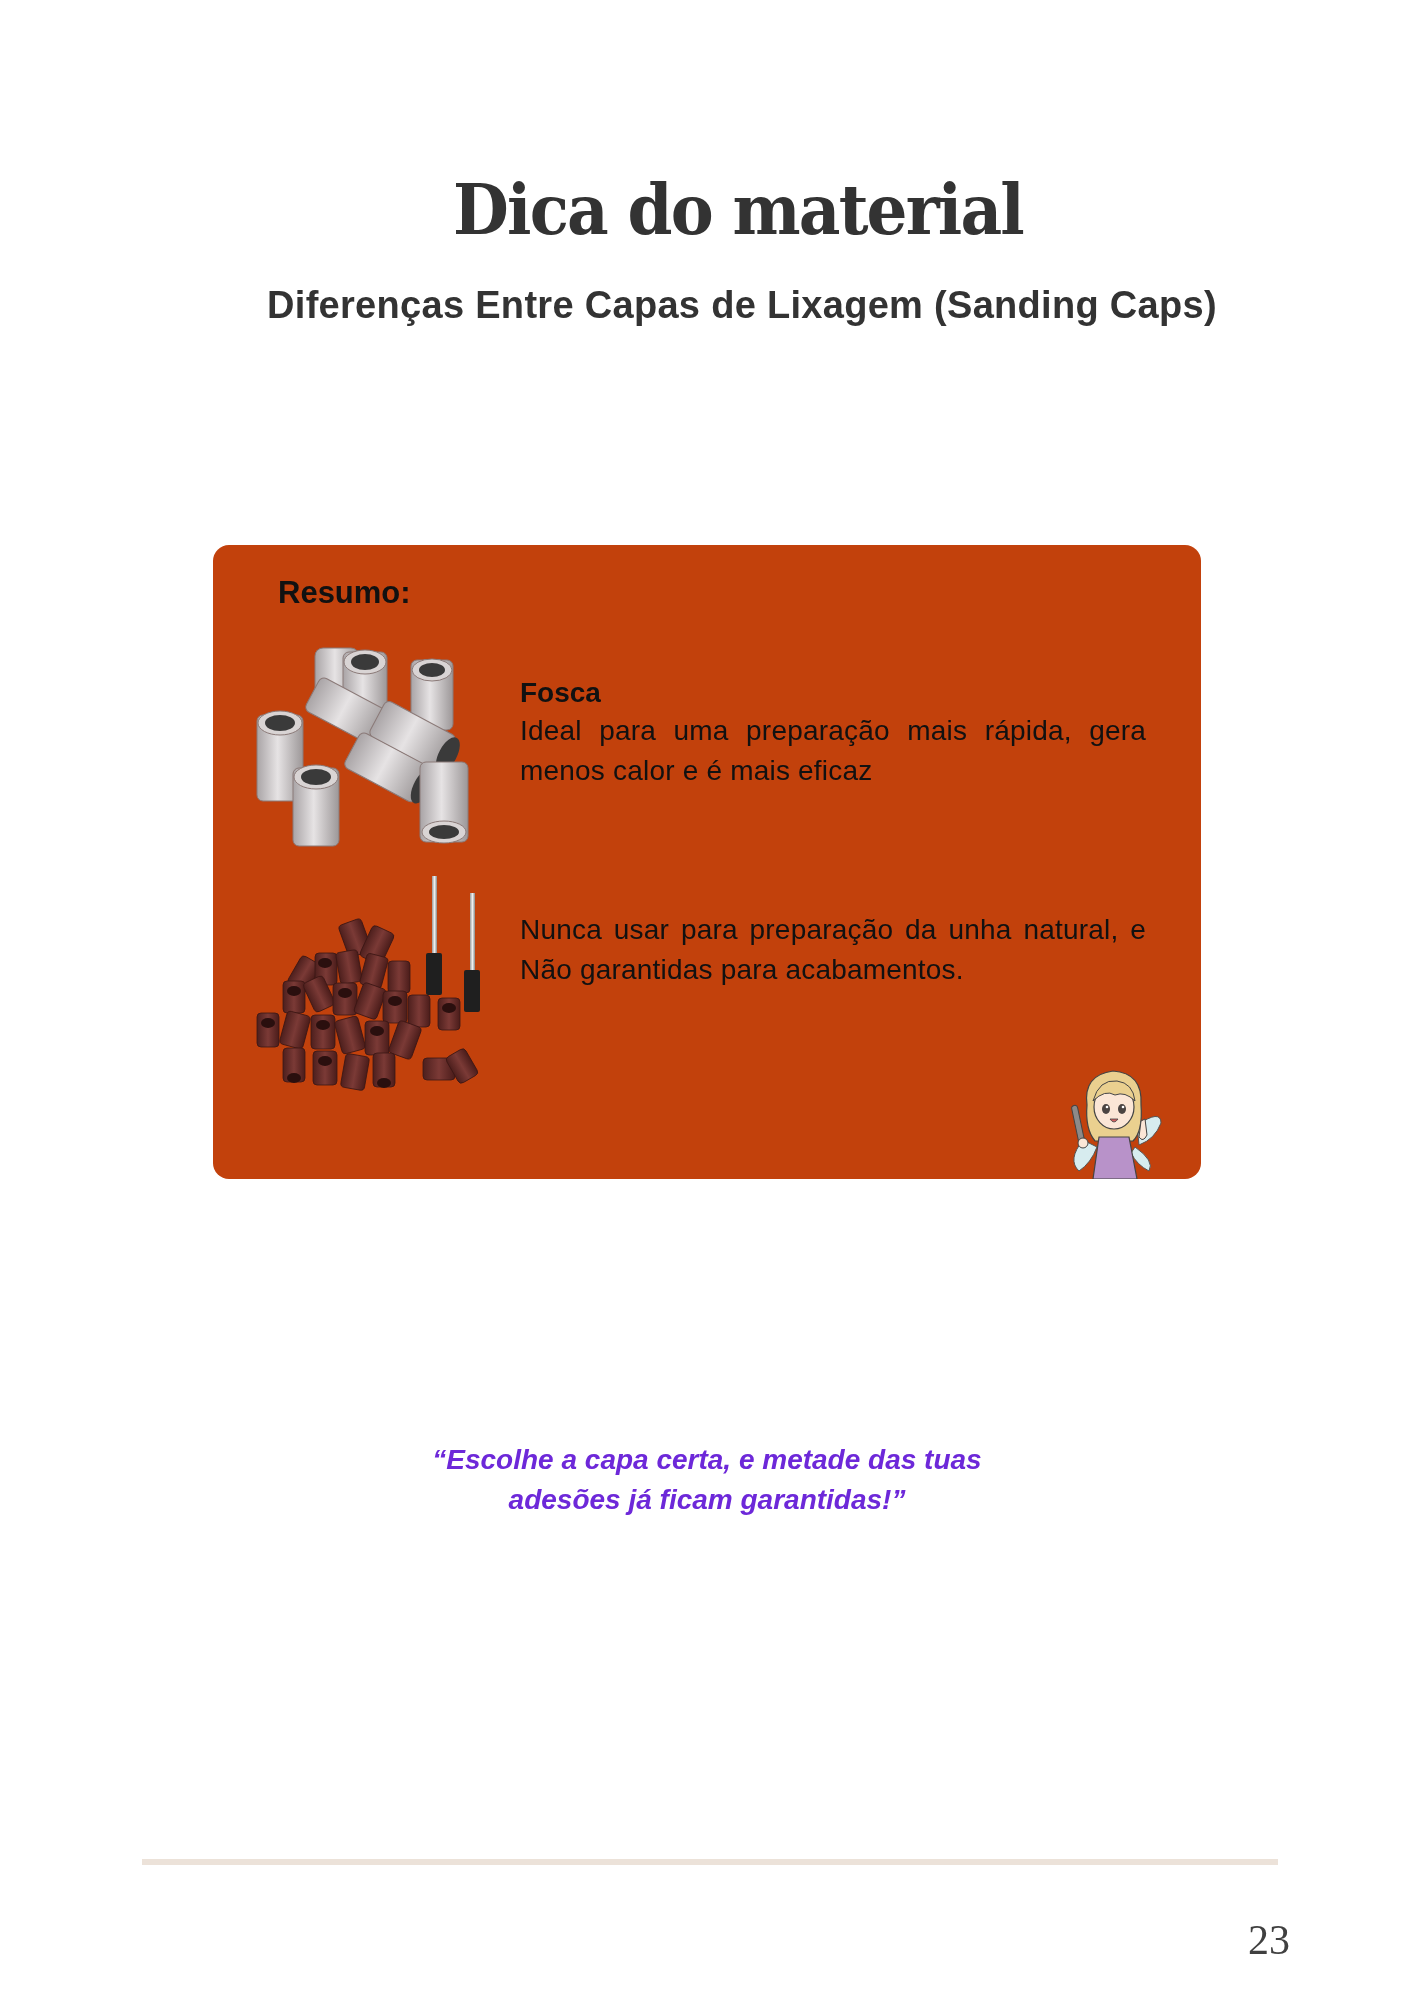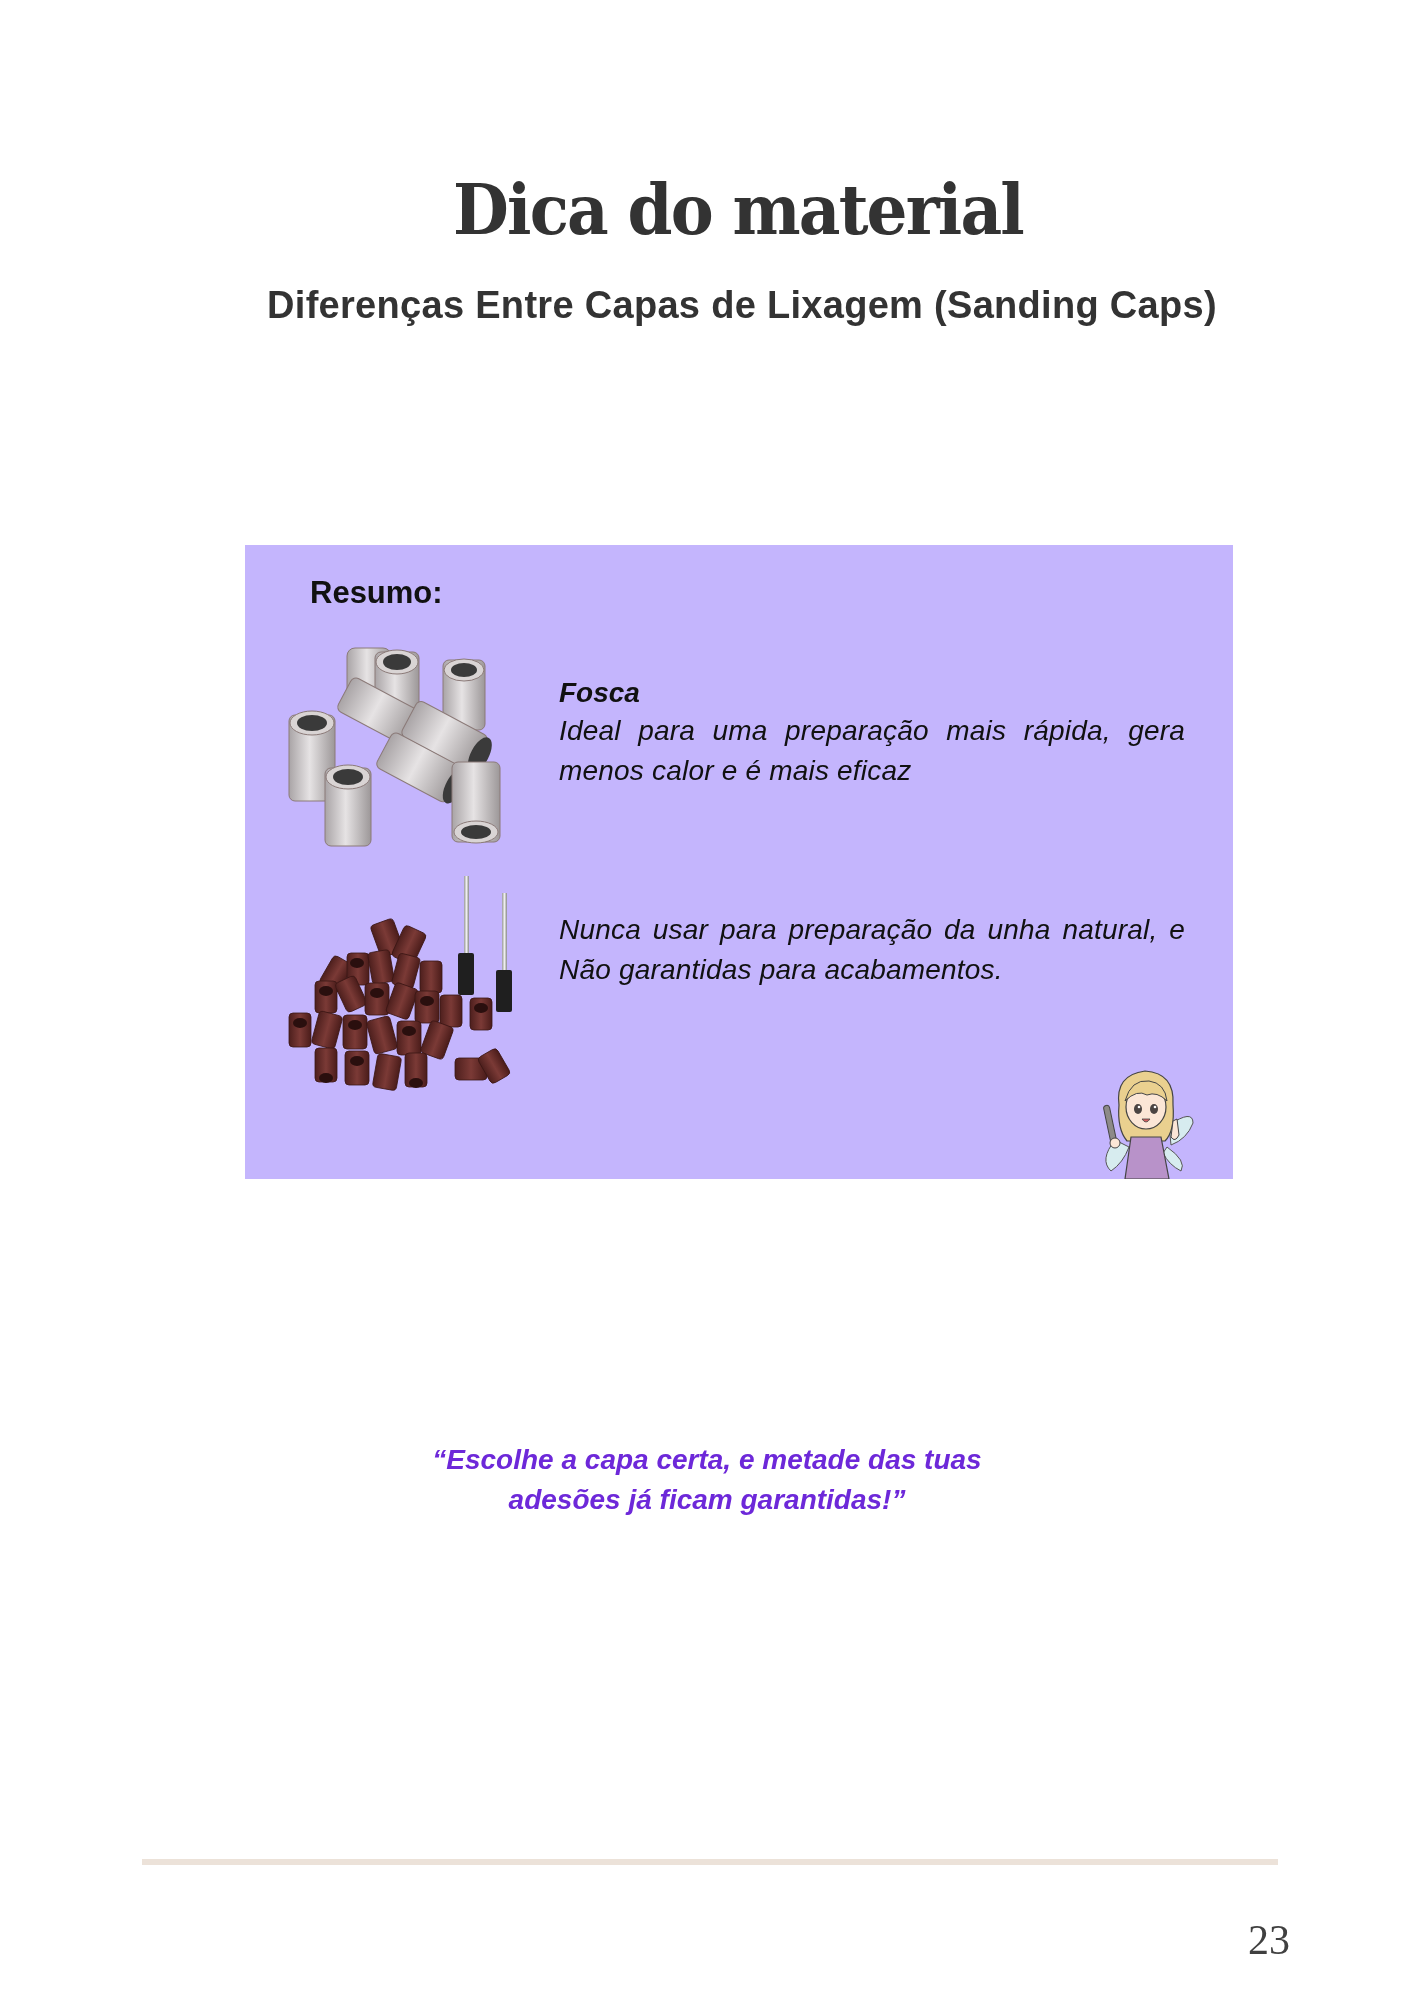--- a/index.html
+++ b/index.html
@@ -17,33 +17,33 @@
 
     .subtitle {
       position: absolute; left: 0; width: 1414px; top: 284px;
       text-align: center;
       font-family: "Liberation Sans", sans-serif; font-weight: bold;
       font-size: 38px; color: #333333; letter-spacing: 0.3px; margin-left: 35px;
     }
 
     .card {
       position: absolute; left: 213px; top: 545px; width: 988px; height: 634px;
-      background: #c4b5fd; border-radius: 0; margin-left: 32px;
+      background: #c2410c; border-radius: 16px;
     }
     .resumo {
       position: absolute; left: 65px; top: 30px;
       font-weight: bold; font-size: 31px; color: #111111;
     }
 
     .item-image { position: absolute; }
     .item-image svg { display: block; }
     .img-fosca { left: 40px; top: 95px; width: 225px; height: 210px; }
     .img-brilhante { left: 40px; top: 328px; width: 240px; height: 230px; }
 
-    .item-text { position: absolute; left: 314px; width: 626px; font-style: italic; }
+    .item-text { position: absolute; left: 307px; width: 626px; }
     .item-text.fosca { top: 130px; }
     .item-text.brilhante { top: 365px; }
     .item-heading {
       font-weight: bold; font-size: 28px; color: #111111; line-height: 36px;
     }
     .item-body {
       font-size: 28px; color: #111111; line-height: 39.5px;
       text-align: justify; letter-spacing: 0.2px;
     }
 

